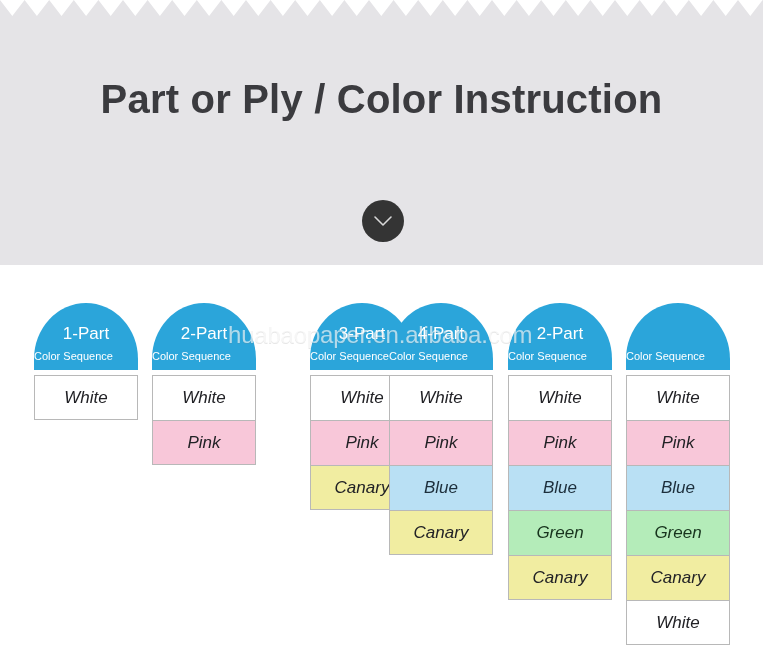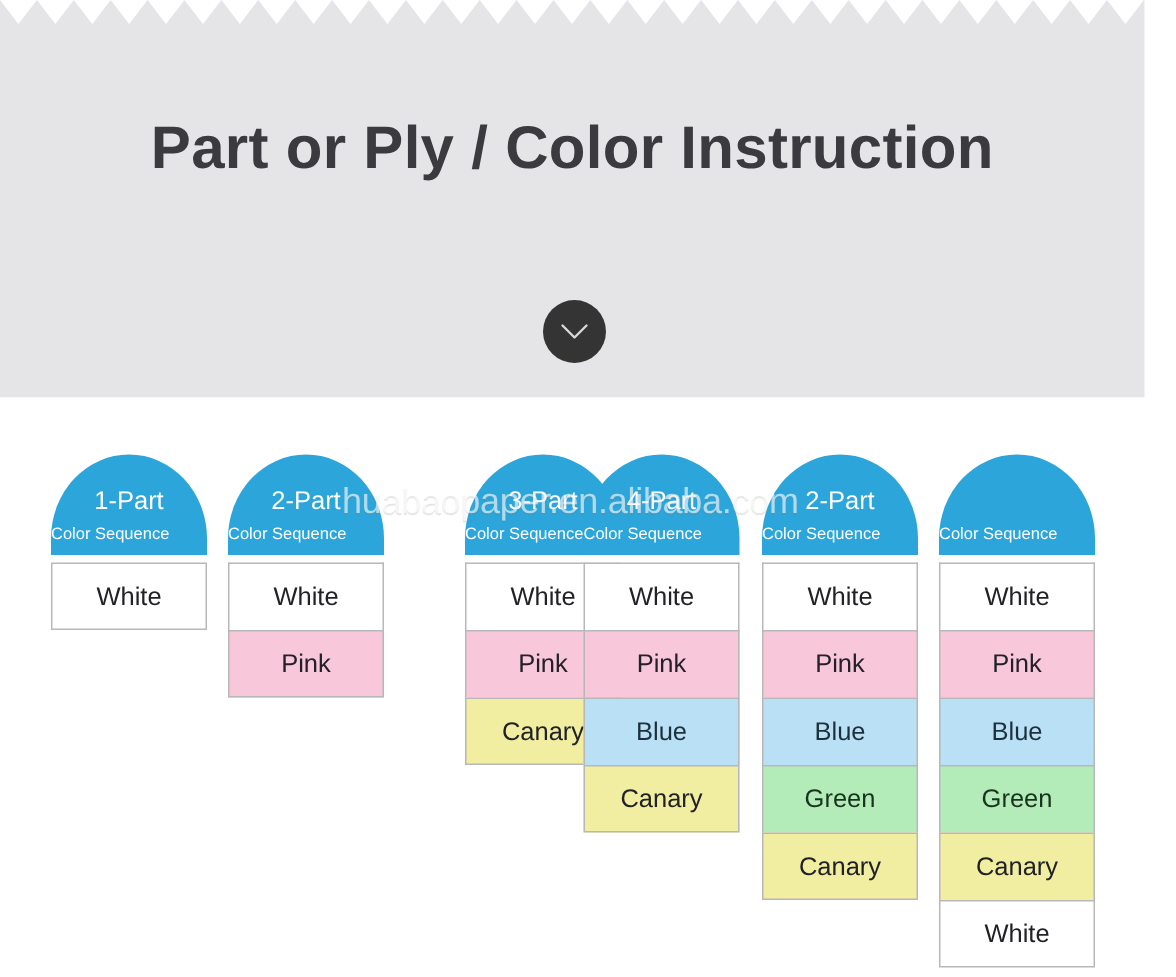--- a/index.html
+++ b/index.html
@@ -122,20 +122,21 @@
     text-align: left;
     font-size: 11px;
     color: #ffffff;
     line-height: 14px;
     white-space: nowrap;
   }
 
   .col-cells {
     margin-top: 5px;
     width: 104px;
+    font-style: italic;
   }
   .cell {
     height: 45px;
     line-height: 43px;
     text-align: center;
     font-size: 17px;
     color: #222226;
     border: 1px solid #b8b8b8;
     border-bottom: none;
     white-space: nowrap;

